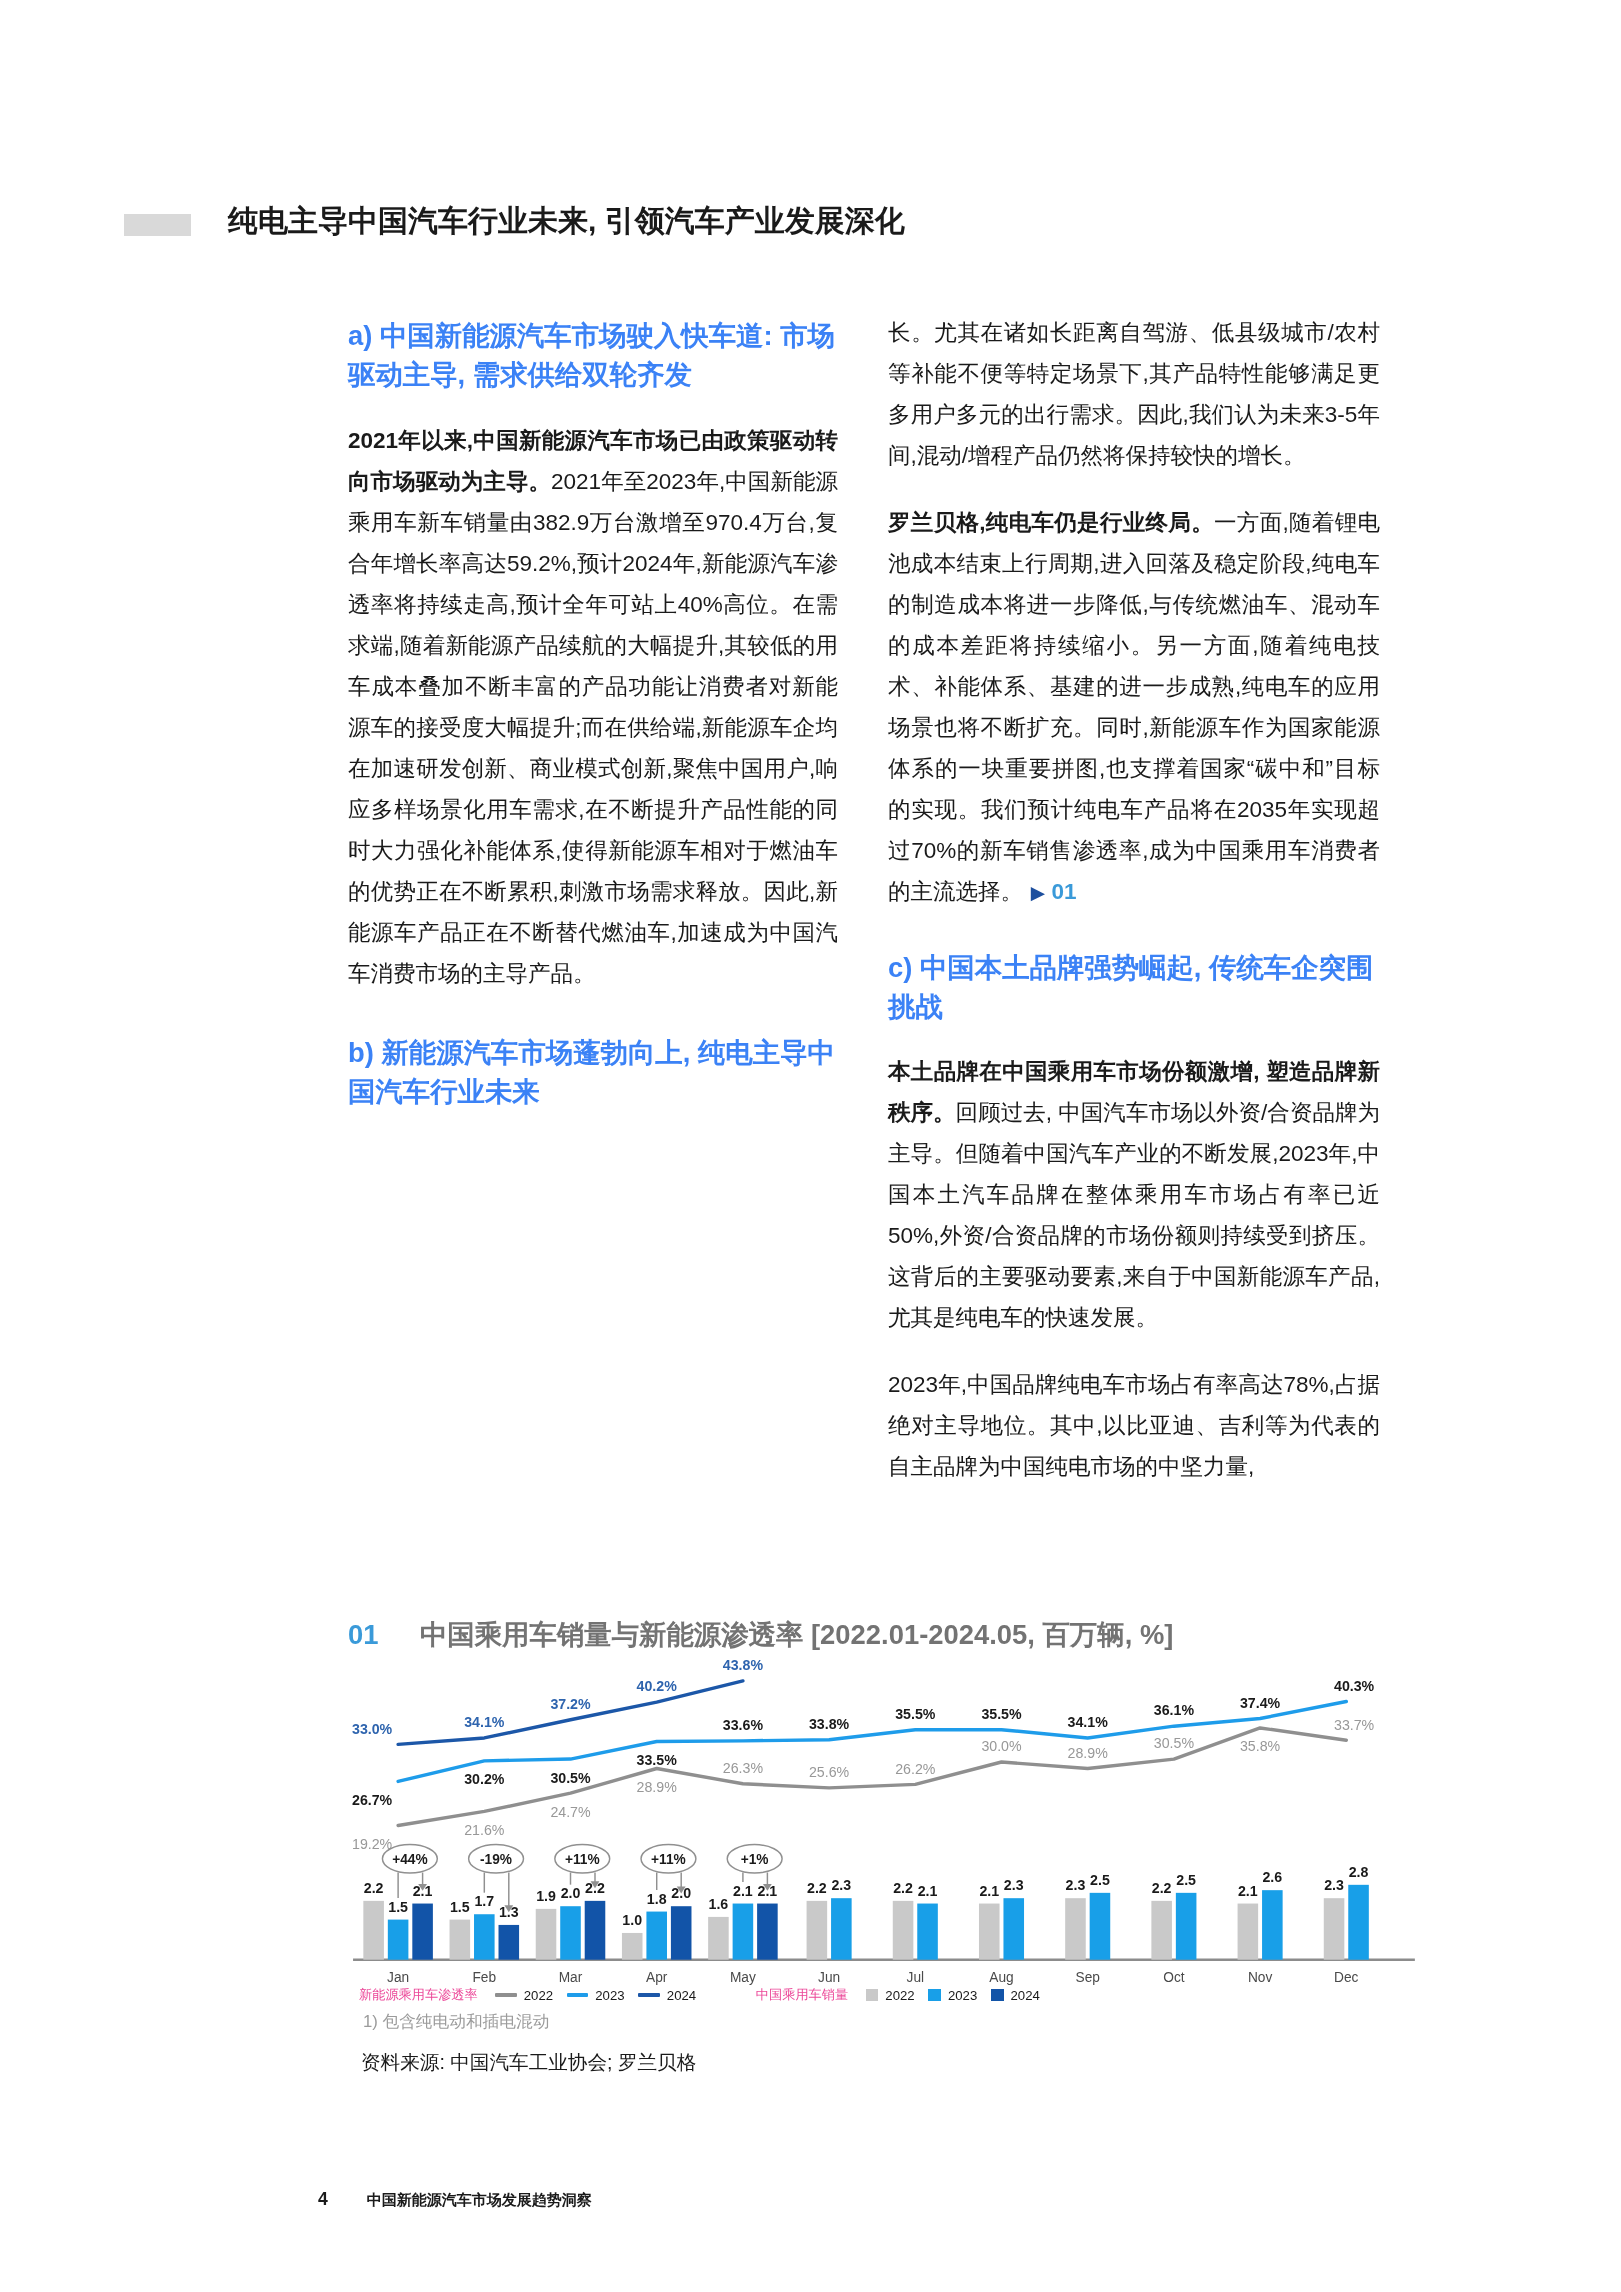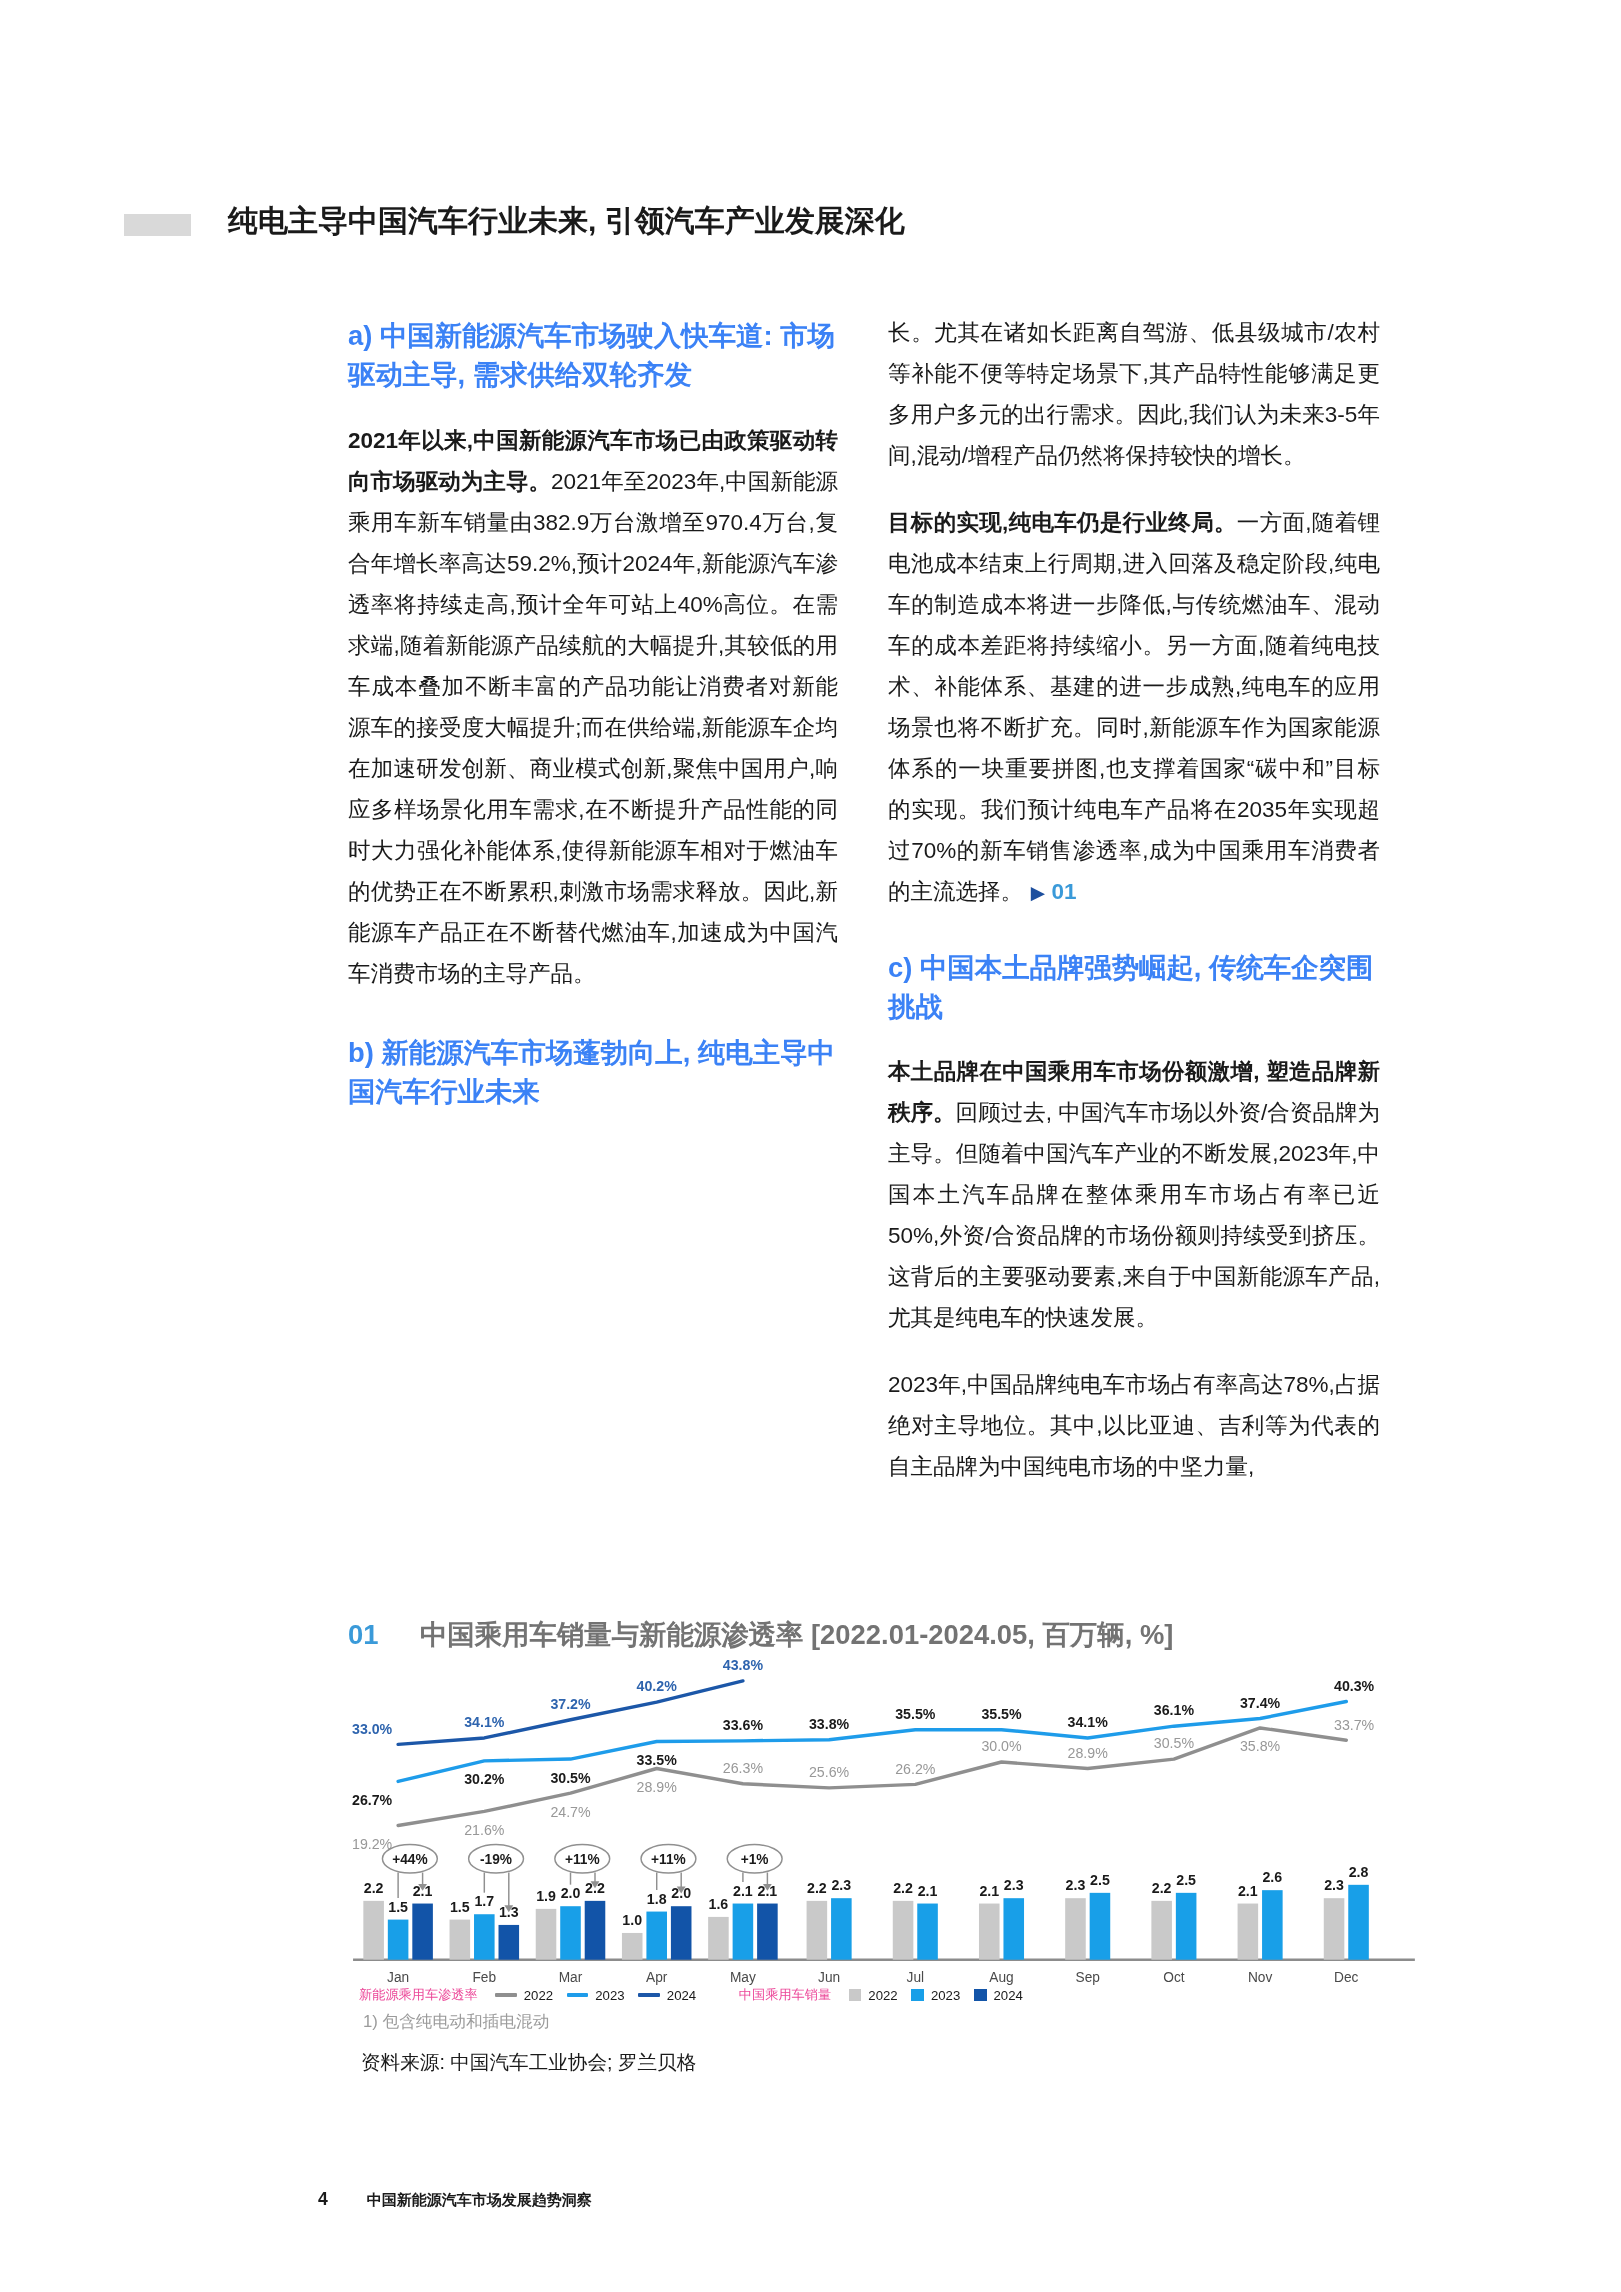--- a/index.html
+++ b/index.html
@@ -21,21 +21,21 @@
   .pre{white-space:pre-line;}
   .ref-marker{color:#1D4F9E;font-size:18.6px;margin-left:7.8px;}
   .ref-num{color:#3A9AD9;font-weight:700;}
   .chart-head{position:absolute;left:348px;top:1617px;white-space:nowrap;}
   .chart-num{color:#3A9AD9;font-size:27.4px;font-weight:700;}
   .chart-title{color:#737373;font-size:27.4px;font-weight:700;margin-left:37px;}
   #combo-chart{position:absolute;left:333px;top:1658px;}
   #combo-chart text{font-family:"Liberation Sans","DejaVu Sans",sans-serif;}
   .legend{position:absolute;left:359px;top:1986px;display:flex;align-items:center;font-size:13.2px;color:#1a1a1a;white-space:nowrap;}
   .lg-label{color:#ec4899;margin-right:17.6px;}
-  .lg-label2{margin-left:29px;}
+  .lg-label2{margin-left:46px;}
   .lg-items{display:flex;align-items:center;}
   .lg-item{display:flex;align-items:center;margin-right:13.7px;}
   .sw-line{display:inline-block;width:21.6px;height:3.4px;border-radius:1px;margin-right:6.9px;}
   .sw-square{display:inline-block;width:12.7px;height:12.7px;margin-right:6.9px;}
   .footnote{position:absolute;left:363px;top:2010px;font-size:16.7px;color:#9B9B9B;}
   .source{position:absolute;left:361px;top:2049px;font-size:19.6px;color:#1a1a1a;}
   .pagefooter{position:absolute;left:318px;top:2189px;display:flex;align-items:baseline;}
   .pagefooter .pnum{font-size:17.6px;font-weight:700;}
   .pagefooter .ptext{font-size:15px;font-weight:700;margin-left:39px;}
 </style>
@@ -46,21 +46,21 @@
 <h1 class="main-title">纯电主导中国汽车行业未来, 引领汽车产业发展深化</h1>
 
 <div class="col col-left">
   <h2 class="sec">a) 中国新能源汽车市场驶入快车道: 市场驱动主导, 需求供给双轮齐发</h2>
   <p class="body"><strong>2021年以来,中国新能源汽车市场已由政策驱动转向市场驱动为主导。</strong><span>2021年至2023年,中国新能源乘用车新车销量由382.9万台激增至970.4万台,复合年增长率高达59.2%,预计2024年,新能源汽车渗透率将持续走高,预计全年可站上40%高位。在需求端,随着新能源产品续航的大幅提升,其较低的用车成本叠加不断丰富的产品功能让消费者对新能源车的接受度大幅提升;而在供给端,新能源车企均在加速研发创新、商业模式创新,聚焦中国用户,响应多样场景化用车需求,在不断提升产品性能的同时大力强化补能体系,使得新能源车相对于燃油车的优势正在不断累积,刺激市场需求释放。因此,新能源车产品正在不断替代燃油车,加速成为中国汽车消费市场的主导产品。</span></p>
   <h2 class="sec sec-b">b) 新能源汽车市场蓬勃向上, 纯电主导中国汽车行业未来</h2>
 </div>
 
 <div class="col col-right">
   <p class="body">长。尤其在诸如长距离自驾游、低县级城市/农村等补能不便等特定场景下,其产品特性能够满足更多用户多元的出行需求。因此,我们认为未来3-5年间,混动/增程产品仍然将保持较快的增长。</p>
-  <p class="body"><strong>目标的实现,纯电车仍是行业终局。</strong><span>一方面,随着锂电池成本结束上行周期,进入回落及稳定阶段,纯电车的制造成本将进一步降低,与传统燃油车、混动车的成本差距将持续缩小。另一方面,随着纯电技术、补能体系、基建的进一步成熟,纯电车的应用场景也将不断扩充。同时,新能源车作为国家能源体系的一块重要拼图,也支撑着国家“碳中和”目标的实现。我们预计纯电车产品将在2035年实现超过70%的新车销售渗透率,成为中国乘用车消费者的主流选择。</span><span class="ref-marker">▶</span> <span class="ref-num">01</span></p>
+  <p class="body"><strong>罗兰贝格,纯电车仍是行业终局。</strong><span>一方面,随着锂电池成本结束上行周期,进入回落及稳定阶段,纯电车的制造成本将进一步降低,与传统燃油车、混动车的成本差距将持续缩小。另一方面,随着纯电技术、补能体系、基建的进一步成熟,纯电车的应用场景也将不断扩充。同时,新能源车作为国家能源体系的一块重要拼图,也支撑着国家“碳中和”目标的实现。我们预计纯电车产品将在2035年实现超过70%的新车销售渗透率,成为中国乘用车消费者的主流选择。</span><span class="ref-marker">▶</span> <span class="ref-num">01</span></p>
   <h2 class="sec sec-c">c) 中国本土品牌强势崛起, 传统车企突围挑战</h2>
   <p class="body"><strong>本土品牌在中国乘用车市场份额激增, 塑造品牌新秩序。</strong><span>回顾过去, 中国汽车市场以外资/合资品牌为主导。但随着中国汽车产业的不断发展,2023年,中国本土汽车品牌在整体乘用车市场占有率已近50%,外资/合资品牌的市场份额则持续受到挤压。 这背后的主要驱动要素,来自于中国新能源车产品,尤其是纯电车的快速发展。</span></p>
   <p class="body">2023年,中国品牌纯电车市场占有率高达78%,占据绝对主导地位。其中,以比亚迪、吉利等为代表的自主品牌为中国纯电市场的中坚力量,</p>
 </div>
 
 <div class="chart-head">
   <span class="chart-num">01</span>
   <span class="chart-title">中国乘用车销量与新能源渗透率 [2022.01-2024.05, 百万辆, %]</span>
 </div>
 

